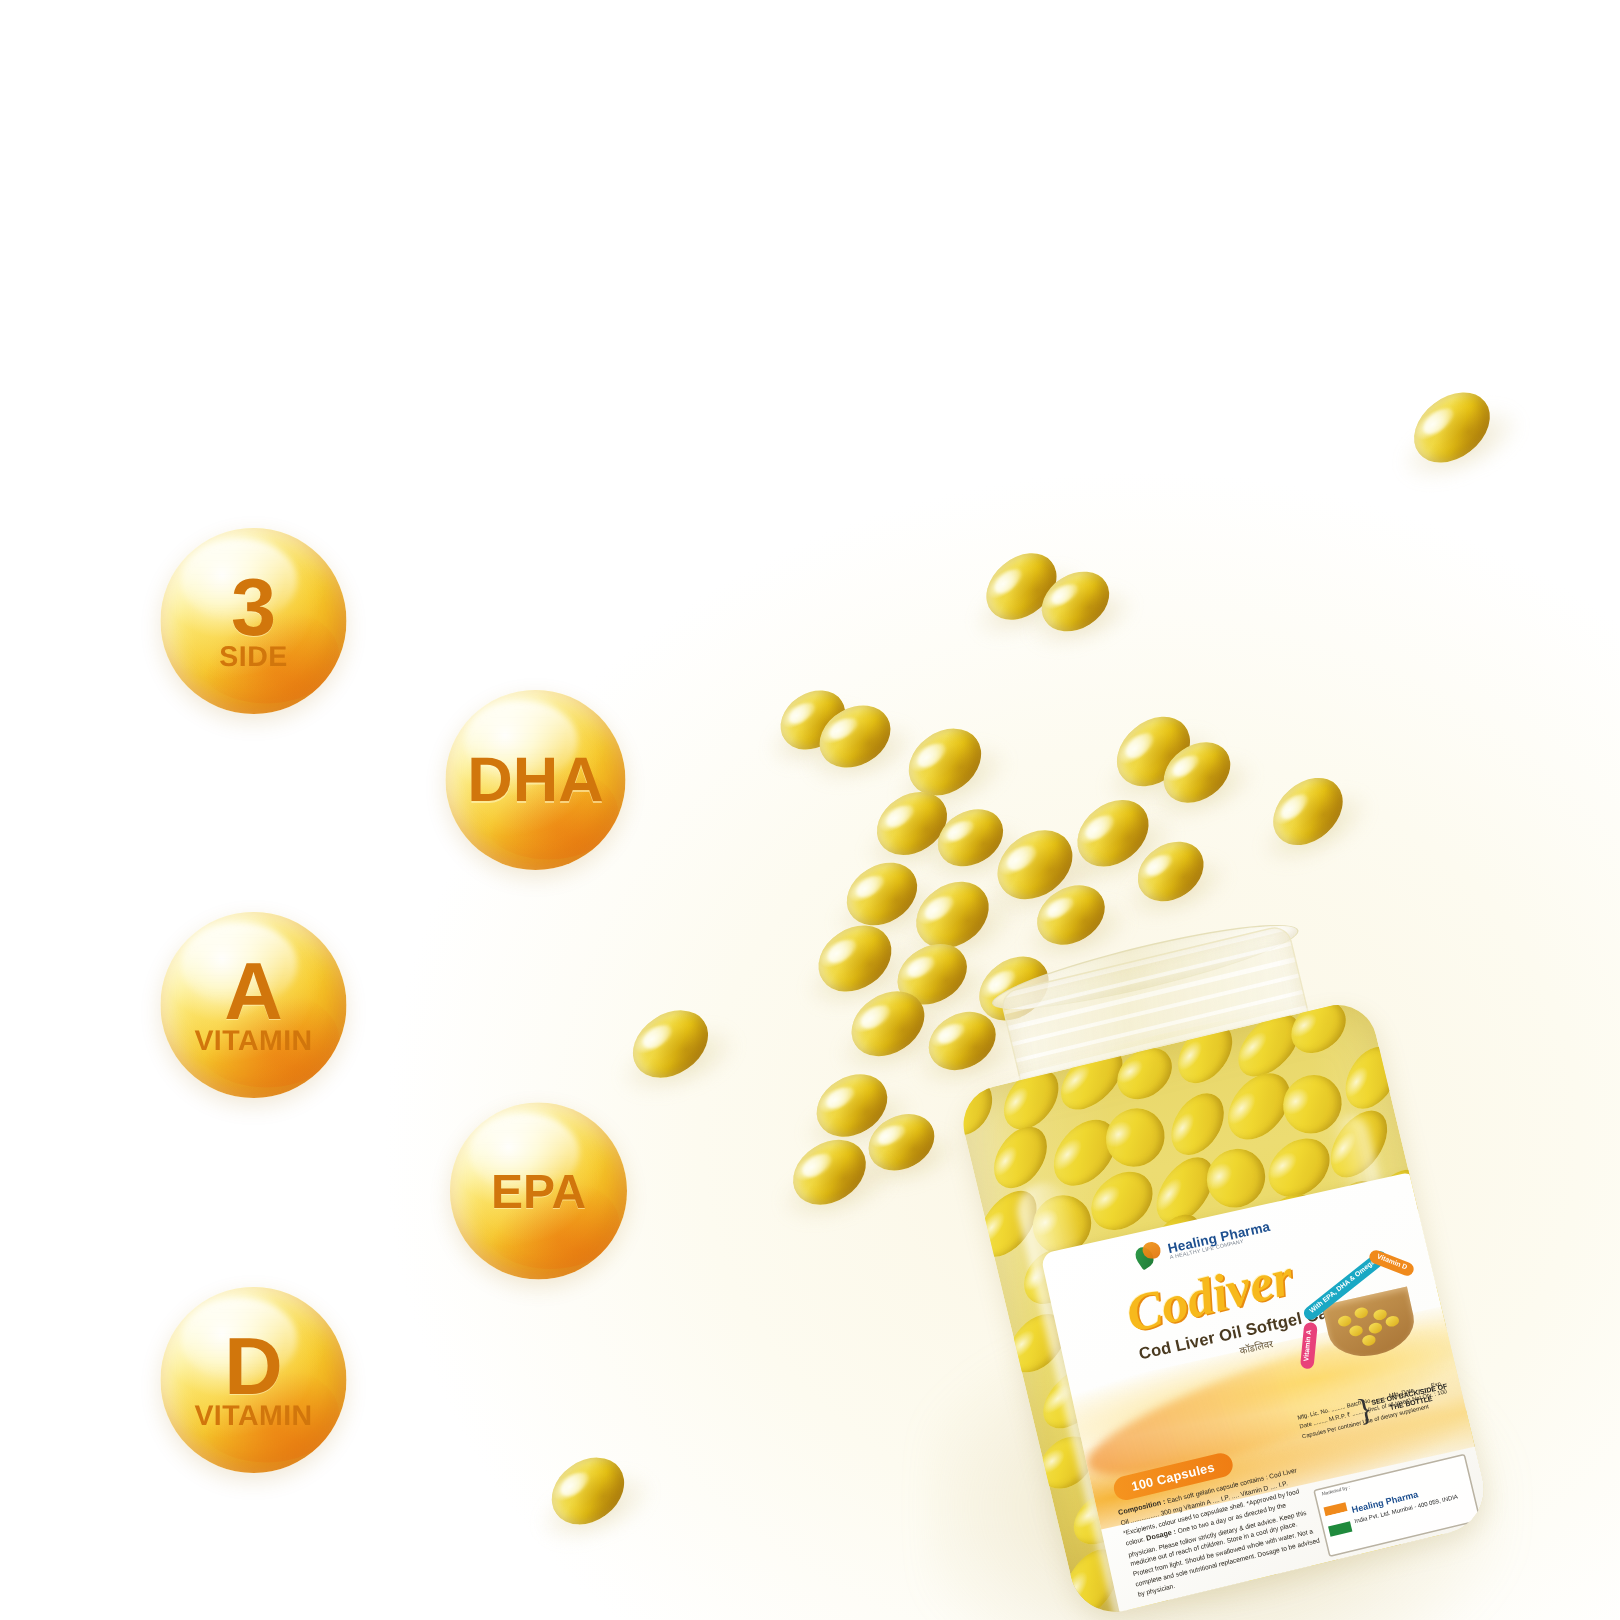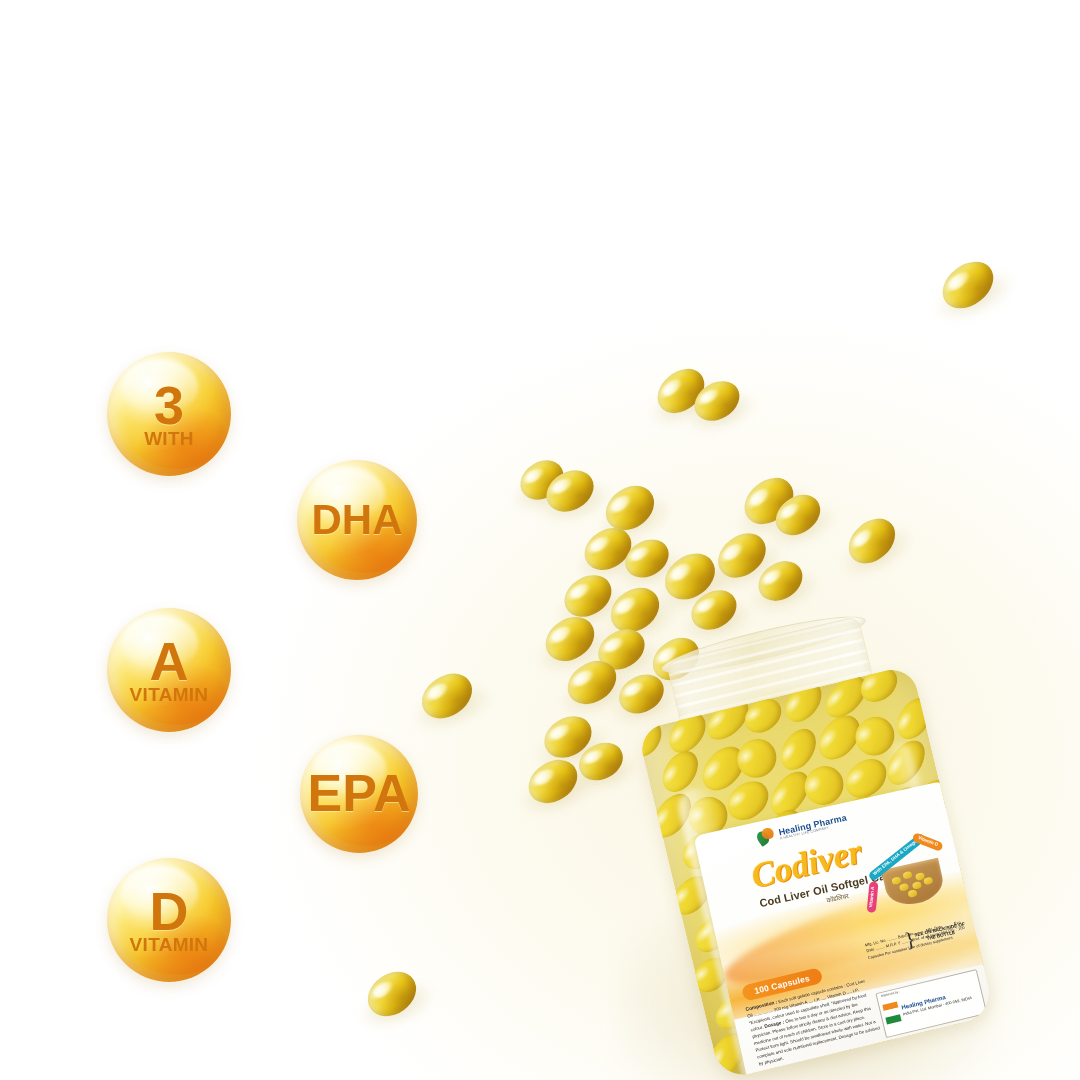--- a/index.html
+++ b/index.html
@@ -74,21 +74,21 @@
   #bubble-omega .b-sub{font-size:19px;}
 
   #bubble-dha{left:297px;top:460px;width:120px;height:120px;}
   #bubble-dha .b-main{font-size:42px;text-align:center;}
 
   #bubble-a{left:107px;top:608px;width:124px;height:124px;}
   #bubble-a .b-main{font-size:54px;margin-bottom:-3px;}
   #bubble-a .b-sub{font-size:19px;}
 
   #bubble-epa{left:300px;top:735px;width:118px;height:118px;}
-  #bubble-epa .b-main{font-size:52px;}
+  #bubble-epa .b-main{font-size:32px;}
 
   #bubble-d{left:107px;top:858px;width:124px;height:124px;}
   #bubble-d .b-main{font-size:54px;margin-bottom:-3px;}
   #bubble-d .b-sub{font-size:19px;}
 
   
   .cap{
     position:absolute;border-radius:50%;
     background:
       radial-gradient(ellipse 34% 26% at 34% 26%, rgba(255,255,250,.95) 0%, rgba(255,255,235,.55) 40%, rgba(255,255,220,0) 72%),
@@ -283,21 +283,21 @@
   .mfr-pre{position:absolute;left:4px;top:1px;font-size:3.2px;color:#555;}
 </style>
 </head>
 <body>
 
 <div id="stage">
 
 
   <div class="bubble" id="bubble-omega">
     <div class="b-main">3</div>
-    <div class="b-sub">WITH</div>
+    <div class="b-sub">SIDE</div>
   </div>
   <div class="bubble" id="bubble-dha">
     <div class="b-main">DHA</div>
   </div>
   <div class="bubble" id="bubble-a">
     <div class="b-main">A</div>
     <div class="b-sub">VITAMIN</div>
   </div>
   <div class="bubble" id="bubble-epa">
     <div class="b-main">EPA</div>

